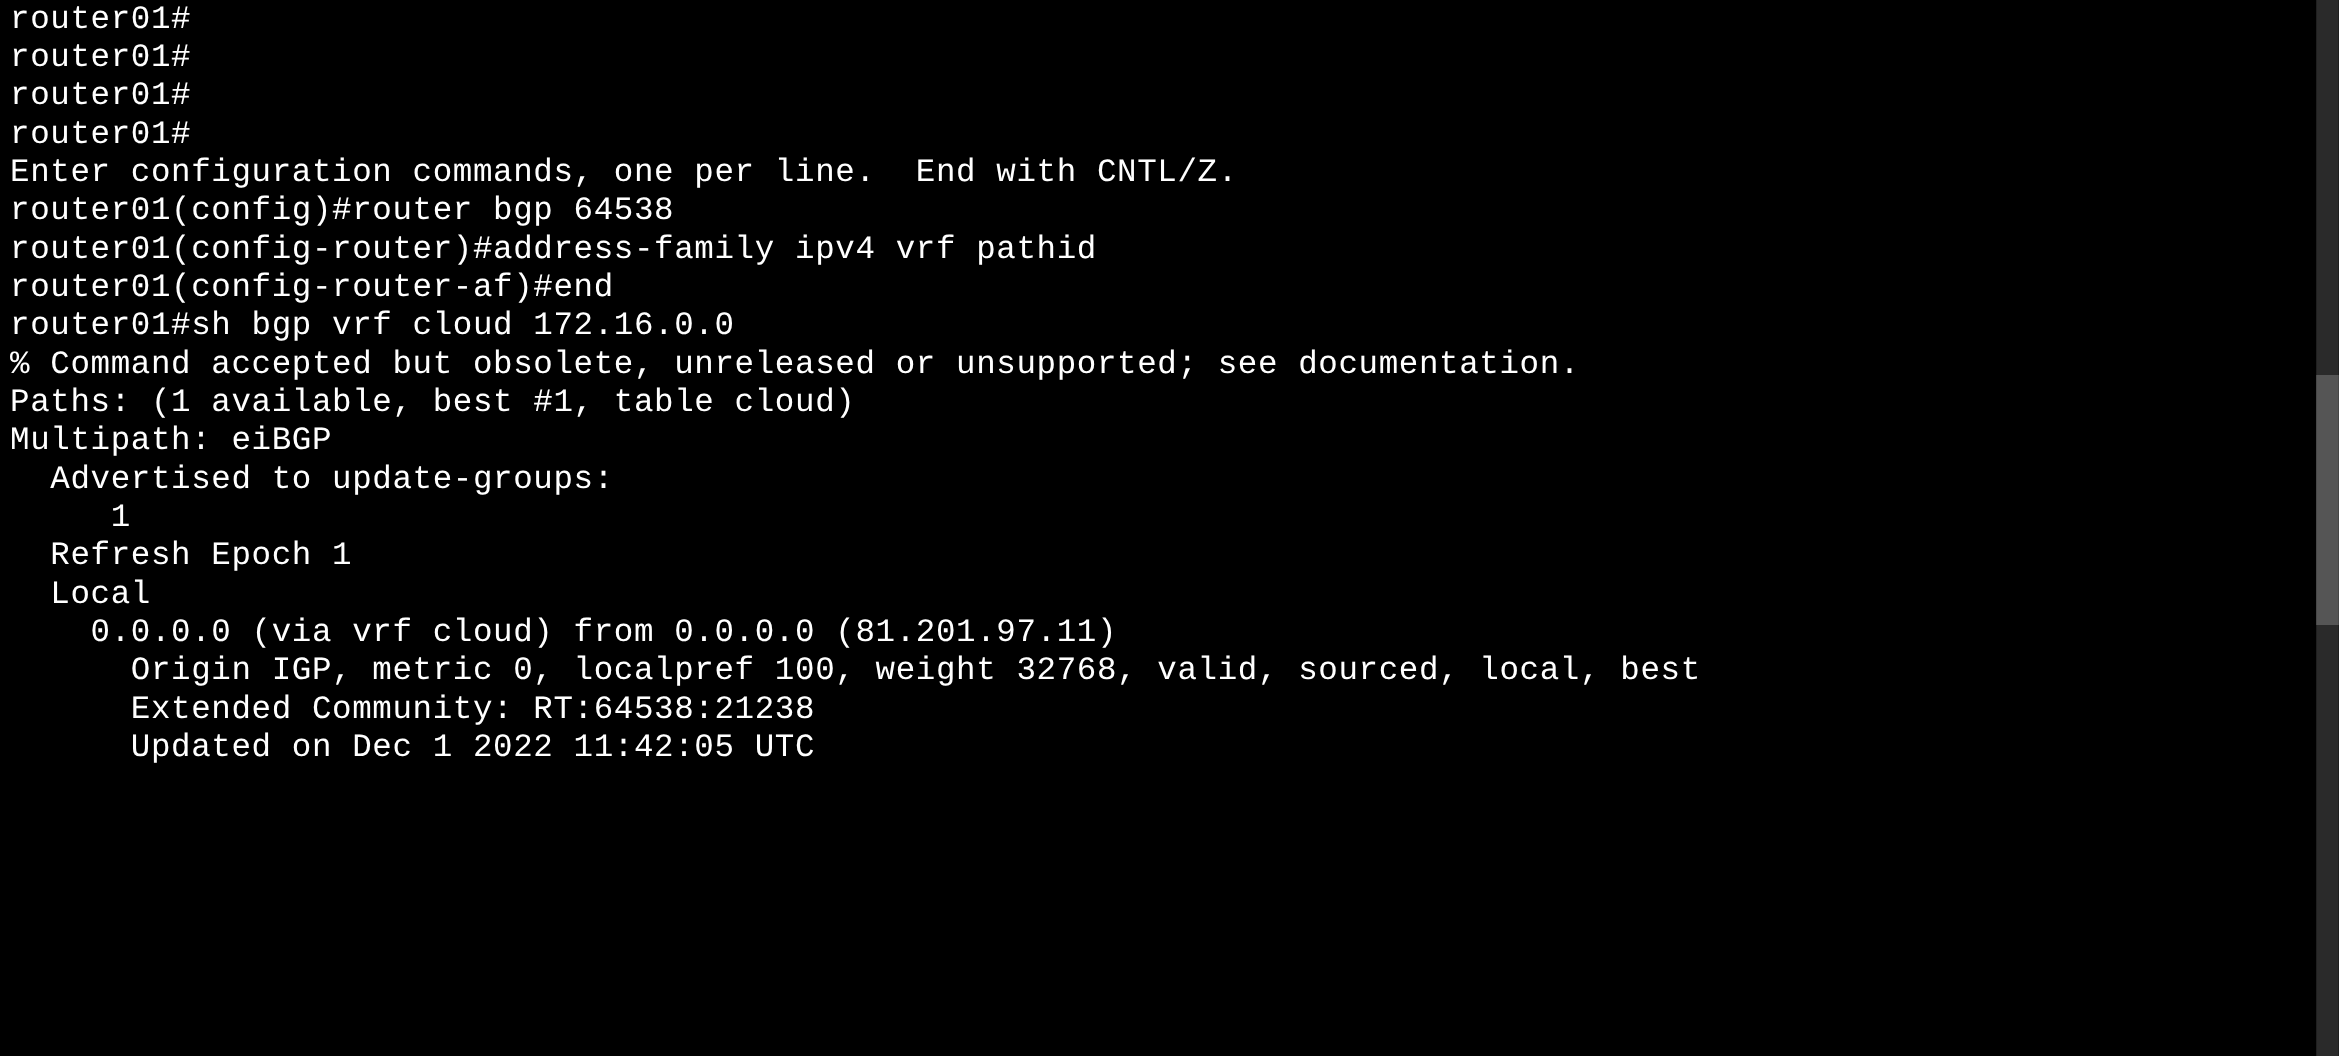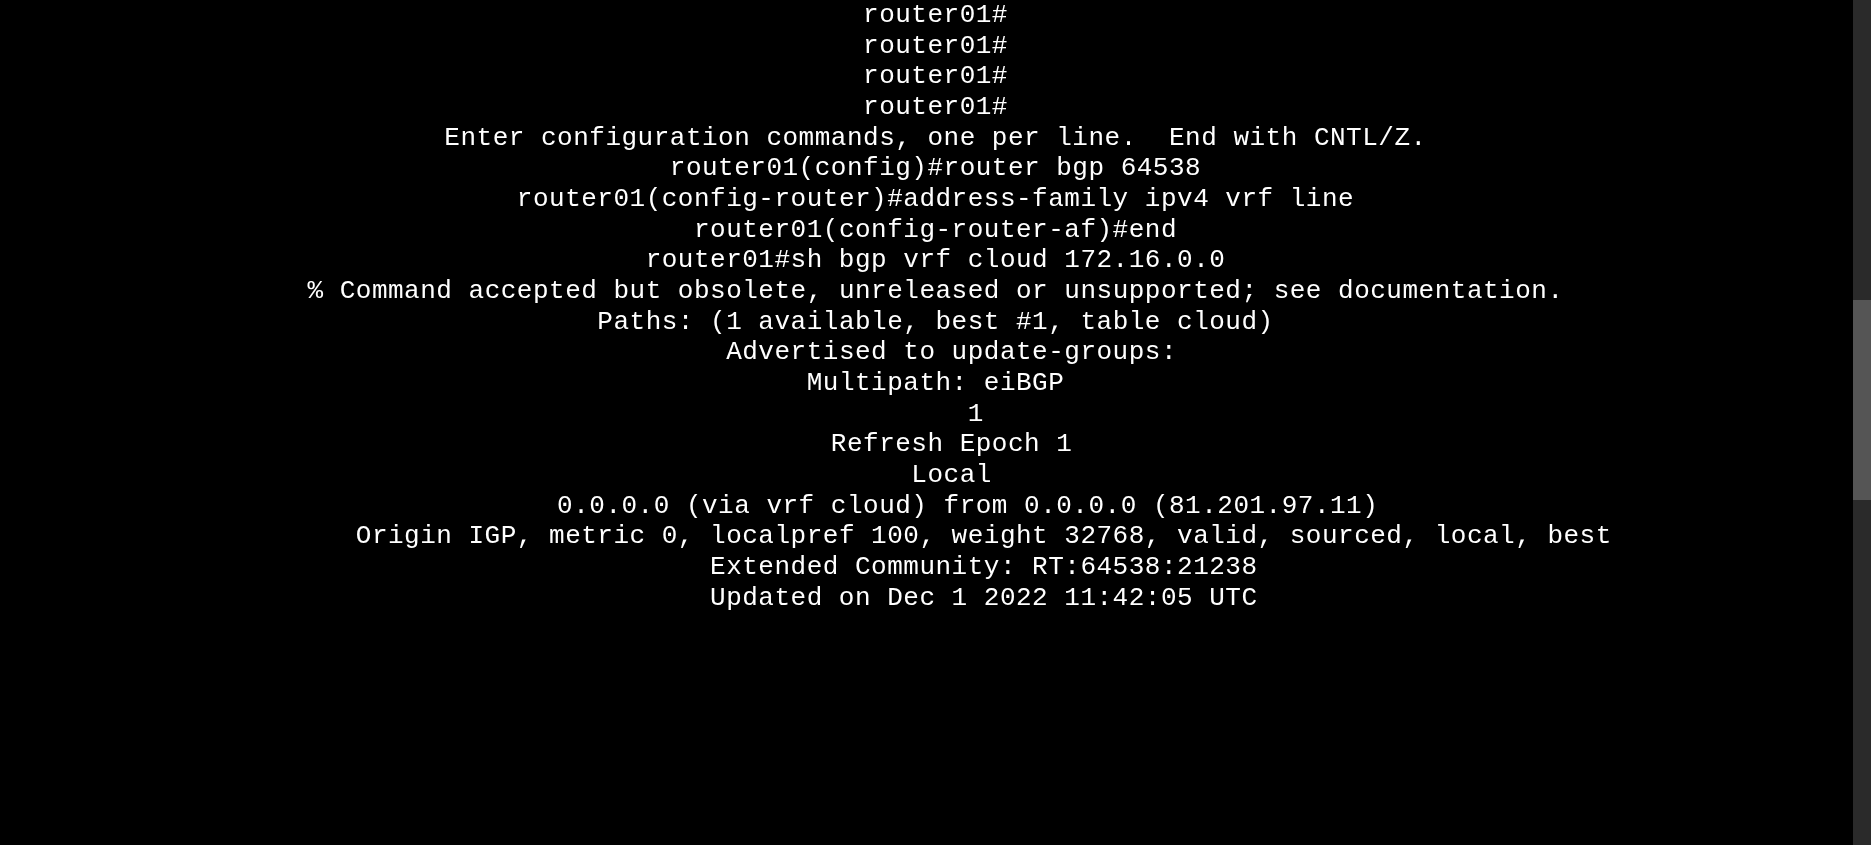--- a/index.html
+++ b/index.html
@@ -1,19 +1,18 @@
 <!DOCTYPE html>
 <html><head>
   <meta charset="utf-8">
   <style>
     * {
       margin: 0;
       padding: 0;
       box-sizing: border-box;
-      text-align: center;
     }
     body {
       background-color: #000000;
       color: #ffffff;
       font-family: 'Consolas', 'Monaco', 'Courier New', monospace;
       font-size: 26px;
       line-height: 1.18;
       padding: 0 8px;
       width: 1871px;
       height: 845px;
@@ -43,27 +42,27 @@
 </head>
 <body>
 
 <div>
   <span class="terminal-line">router01#</span>
   <span class="terminal-line">router01#</span>
   <span class="terminal-line">router01#</span>
   <span class="terminal-line">router01#</span>
   <span class="terminal-line">Enter configuration commands, one per line.  End with CNTL/Z.</span>
   <span class="terminal-line">router01(config)#router bgp 64538</span>
-  <span class="terminal-line">router01(config-router)#address-family ipv4 vrf line</span>
+  <span class="terminal-line">router01(config-router)#address-family ipv4 vrf pathid</span>
   <span class="terminal-line">router01(config-router-af)#end</span>
   <span class="terminal-line">router01#sh bgp vrf cloud 172.16.0.0</span>
   <span class="terminal-line">% Command accepted but obsolete, unreleased or unsupported; see documentation.</span>
   <span class="terminal-line">Paths: (1 available, best #1, table cloud)</span>
+  <span class="terminal-line">Multipath: eiBGP</span>
   <span class="terminal-line">  Advertised to update-groups:</span>
-  <span class="terminal-line">Multipath: eiBGP</span>
   <span class="terminal-line">     1</span>
   <span class="terminal-line">  Refresh Epoch 1</span>
   <span class="terminal-line">  Local</span>
   <span class="terminal-line">    0.0.0.0 (via vrf cloud) from 0.0.0.0 (81.201.97.11)</span>
   <span class="terminal-line">      Origin IGP, metric 0, localpref 100, weight 32768, valid, sourced, local, best</span>
   <span class="terminal-line">      Extended Community: RT:64538:21238</span>
   <span class="terminal-line">      Updated on Dec 1 2022 11:42:05 UTC</span>
 </div>
 
 <div class="scrollbar">

